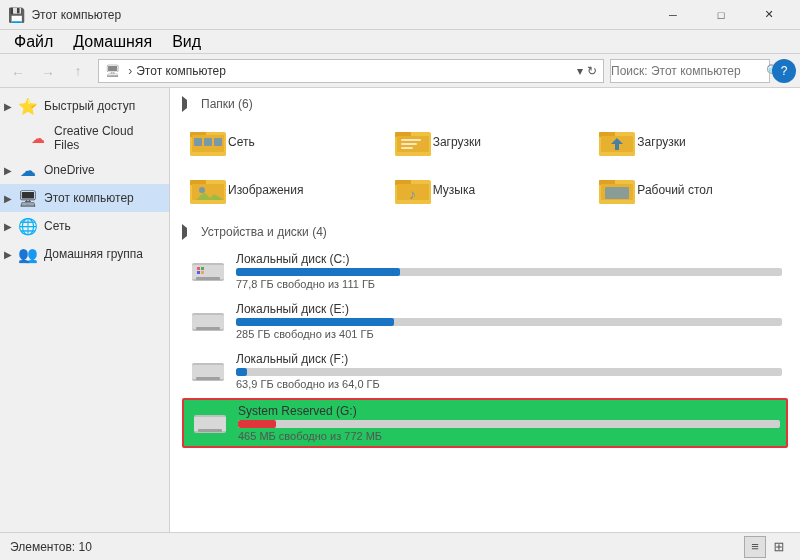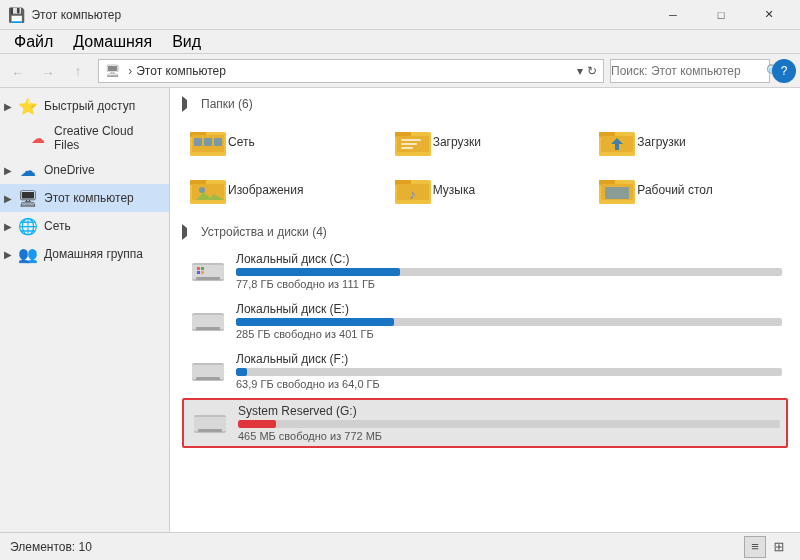--- a/index.html
+++ b/index.html
@@ -167,21 +167,21 @@
     }
     .drive-item {
       display: flex;
       align-items: center;
       padding: 4px 6px;
       cursor: pointer;
       border-radius: 2px;
     }
     .drive-item.highlighted {
       border: 2px solid #e0353a;
-      background: #e5e5e5;
+      background: #22c55e;
     }
     .drive-icon { width: 40px; height: 36px; margin-right: 8px; flex-shrink: 0; display: flex; align-items: center; justify-content: center; }
     .drive-info { flex: 1; min-width: 0; }
     .drive-name { font-size: 12px; color: #333; margin-bottom: 2px; }
     .drive-bar-bg { height: 8px; background: #d0d0d0; border-radius: 2px; margin-bottom: 2px; overflow: hidden; }
     .drive-bar-fill { height: 100%; background: #1a74c4; border-radius: 2px; }
     .drive-bar-fill.low { background: #e0353a; }
     .drive-size { font-size: 11px; color: #555; }
 
     

